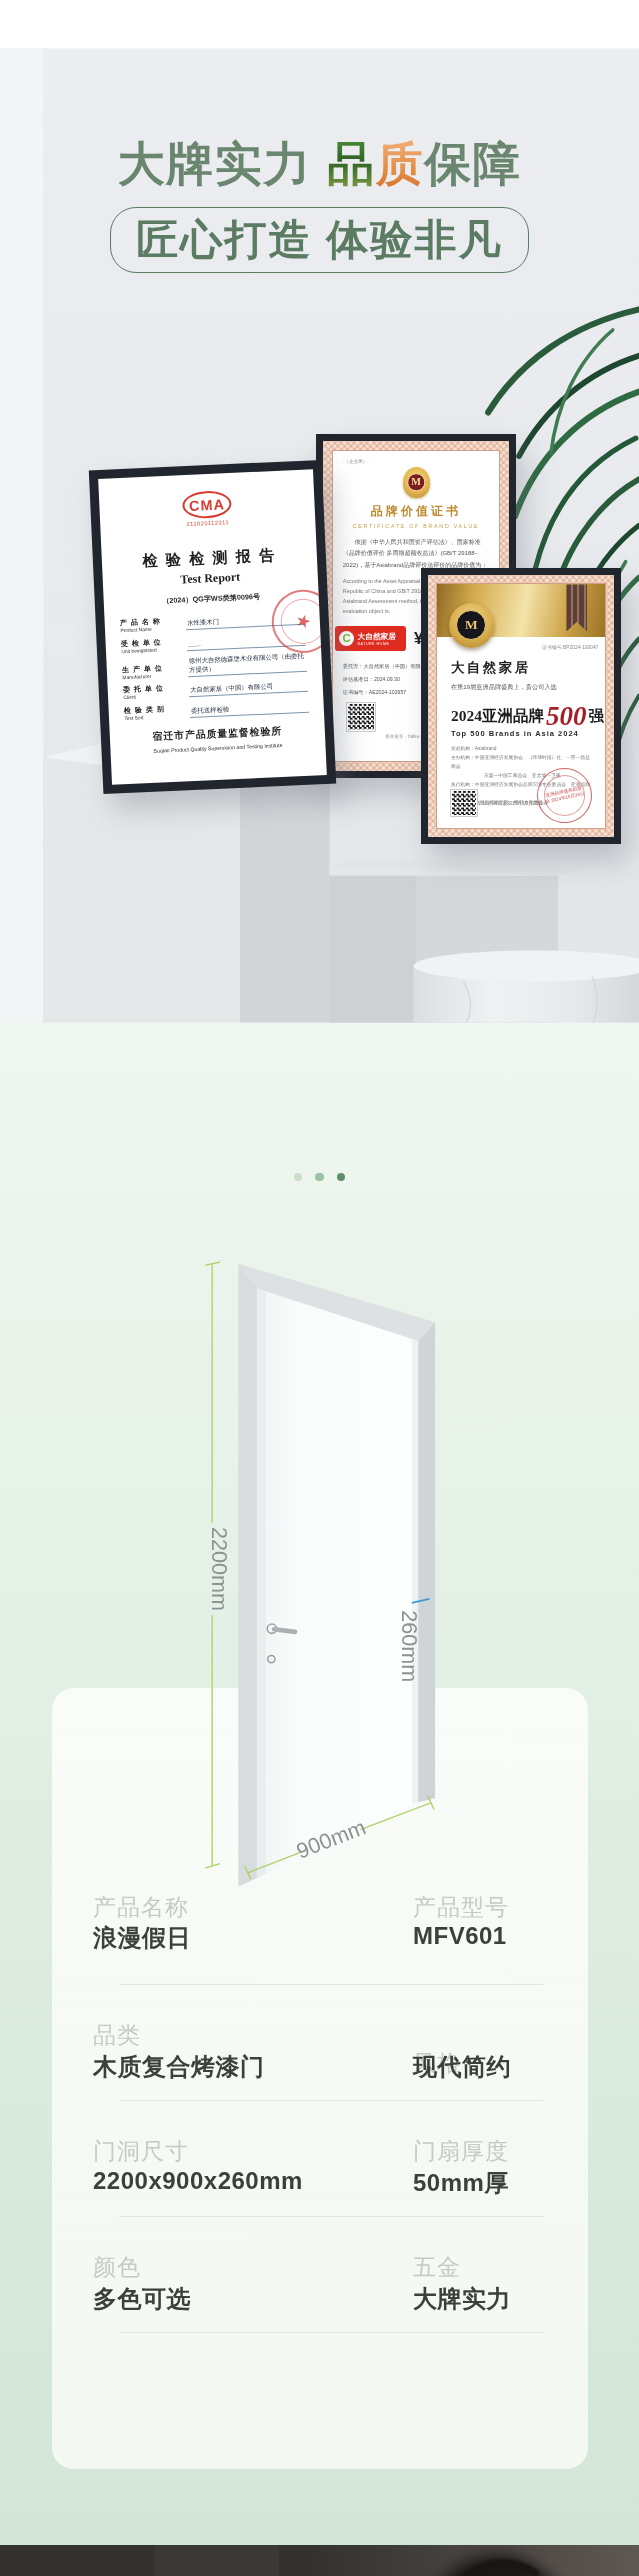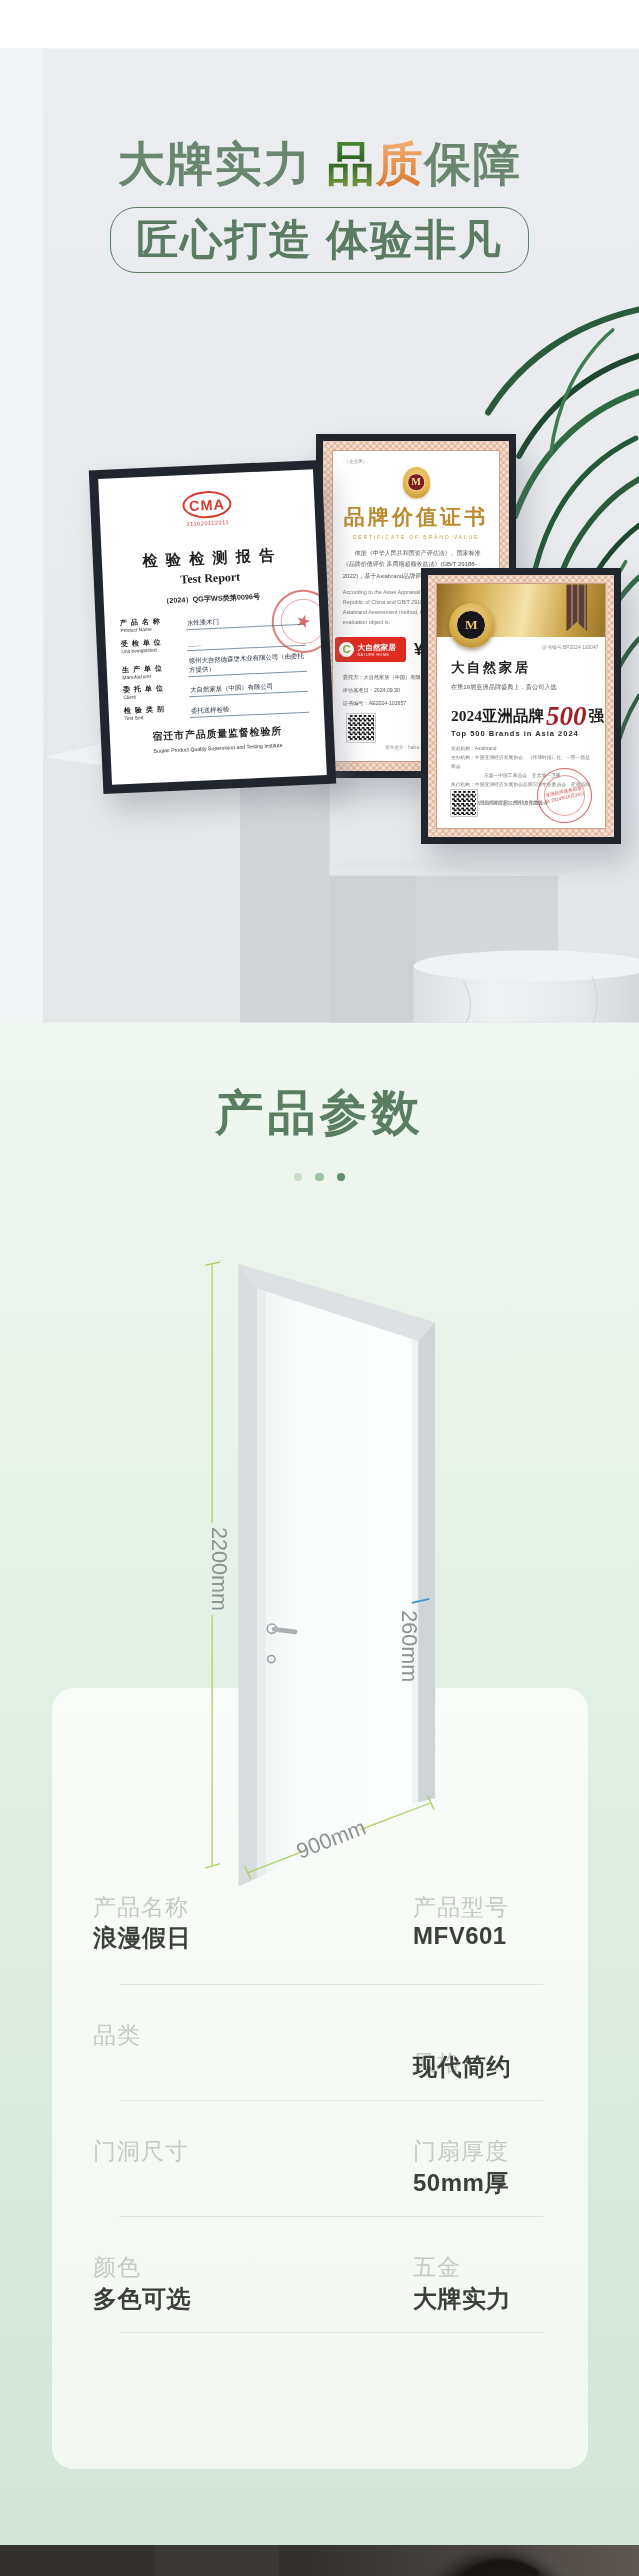--- a/index.html
+++ b/index.html
@@ -42,21 +42,21 @@
   .tr-stamp .star { position:absolute; left:50%; top:50%; transform:translate(-50%,-52%); color:rgba(205,45,45,.72); font-size:17.5px; }
   .tr-stamp .ring { position:absolute; inset:7.2px; border:0.8px solid rgba(205,45,45,.4); border-radius:50%; }
 
   
   .cert-brand { left:316px; top:434px; width:200px; height:344px; padding:6.7px; z-index:2; }
   .bv-lace { width:100%; height:100%; padding:9.8px; }
   .bv-inner { width:100%; height:100%; background:#fff; border:1px solid #cf9f86; padding:7.2px 9.3px; position:relative; overflow:hidden; }
   .bv-cat { font-size:4.6px; color:#8a8a8a; }
   .bv-medal { margin:3.1px auto 0; width:27px; height:31px; border-radius:50% 50% 46% 46%; background:radial-gradient(circle at 50% 38%,#f6d87e 0%,#e3b54e 55%,#b98c33 100%); box-shadow:0 1px 2.6px rgba(120,80,10,.4); position:relative; }
   .bv-medal-in { position:absolute; left:50%; top:50%; transform:translate(-50%,-50%); width:17.5px; height:17.5px; border-radius:50%; background:#7a1d22; border:1px solid #f3dc9a; color:#f3dc9a; font-family:"Liberation Serif",serif; font-size:10.3px; font-weight:700; text-align:center; line-height:16px; }
-  .bv-title { margin-top:5.2px; text-align:center; font-size:21px; font-weight:900; letter-spacing:3.1px; color:#bd8a2f; white-space:nowrap; }
+  .bv-title { margin-top:5.2px; text-align:center; font-size:12px; font-weight:900; letter-spacing:3.1px; color:#bd8a2f; white-space:nowrap; }
   .bv-sub { margin-top:2.6px; text-align:center; font-size:5.2px; letter-spacing:1.8px; color:#c9a045; white-space:nowrap; }
   .bv-para-cn { margin-top:8.2px; font-size:6px; line-height:1.95; color:#555; text-indent:2em; }
   .bv-para-en { margin-top:4.1px; font-size:5.4px; line-height:1.85; color:#777; }
   .bv-brandrow { margin-top:10.3px; display:flex; align-items:center; justify-content:center; gap:8.2px; }
   .bv-logo { width:71px; height:25px; background:#e02b20; border-radius:3.1px; display:flex; align-items:center; gap:3.1px; padding:0 4.1px; flex:none; }
   .bv-logo-c { width:15.5px; height:15.5px; border-radius:50%; background:#fff; color:#7ab52d; font-size:11.3px; font-weight:900; text-align:center; line-height:15px; flex:none; }
   .bv-logo-cn { font-size:7.7px; font-weight:900; color:#fff; white-space:nowrap; }
   .bv-logo-en { font-size:3.6px; color:#fff; letter-spacing:0.5px; white-space:nowrap; }
   .bv-value { font-size:17px; font-weight:900; color:#1c1c1c; white-space:nowrap; }
   .bv-small { margin-top:9.3px; font-size:5.2px; color:#555; line-height:2.5; }
@@ -286,39 +286,40 @@
         <div class="tr-issuer-en">Suqian Product Quality Supervision and Testing Institute</div>
         <div class="tr-stamp">
           <div class="ring"></div>
           <div class="star">★</div>
         </div>
       </div>
     </div>
   </div>
 
   <div class="sec-params">
-    <div class="pp-title">产品参数</div>
     <div class="pp-dots">
       <span style="background:#c9dfc9"></span><span style="background:#9cc0a0"></span><span style="background:#628e6b"></span>
     </div>
 
     <div class="pp-card">
 
       <div class="pp-label" style="left:41px; top:204px;">产品名称</div>
       <div class="pp-value" style="left:41px; top:234px;">浪漫假日</div>
       <div class="pp-label" style="left:361px; top:204px;">产品型号</div>
       <div class="pp-value" style="left:361px; top:234px;">MFV601</div>
       <div class="pp-div" style="top:296px;"></div>
 
       <div class="pp-label" style="left:41px; top:332px;">品类</div>
+      <div class="pp-value" style="left:41px; top:363px;">木质复合烤漆门</div>
       <div class="pp-label" style="left:361px; top:332px;margin-top:28px;">风格</div>
       <div class="pp-value" style="left:361px; top:363px;">现代简约</div>
       <div class="pp-div" style="top:412px;"></div>
 
       <div class="pp-label" style="left:41px; top:448px;">门洞尺寸</div>
+      <div class="pp-value" style="left:41px; top:479px;">2200x900x260mm</div>
       <div class="pp-label" style="left:361px; top:448px;">门扇厚度</div>
       <div class="pp-value" style="left:361px; top:479px;">50mm厚</div>
       <div class="pp-div" style="top:528px;"></div>
 
       <div class="pp-label" style="left:41px; top:564px;">颜色</div>
       <div class="pp-value" style="left:41px; top:595px;">多色可选</div>
       <div class="pp-label" style="left:361px; top:564px;">五金</div>
       <div class="pp-value" style="left:361px; top:595px;">大牌实力</div>
       <div class="pp-div" style="top:644px;"></div>
     </div>

